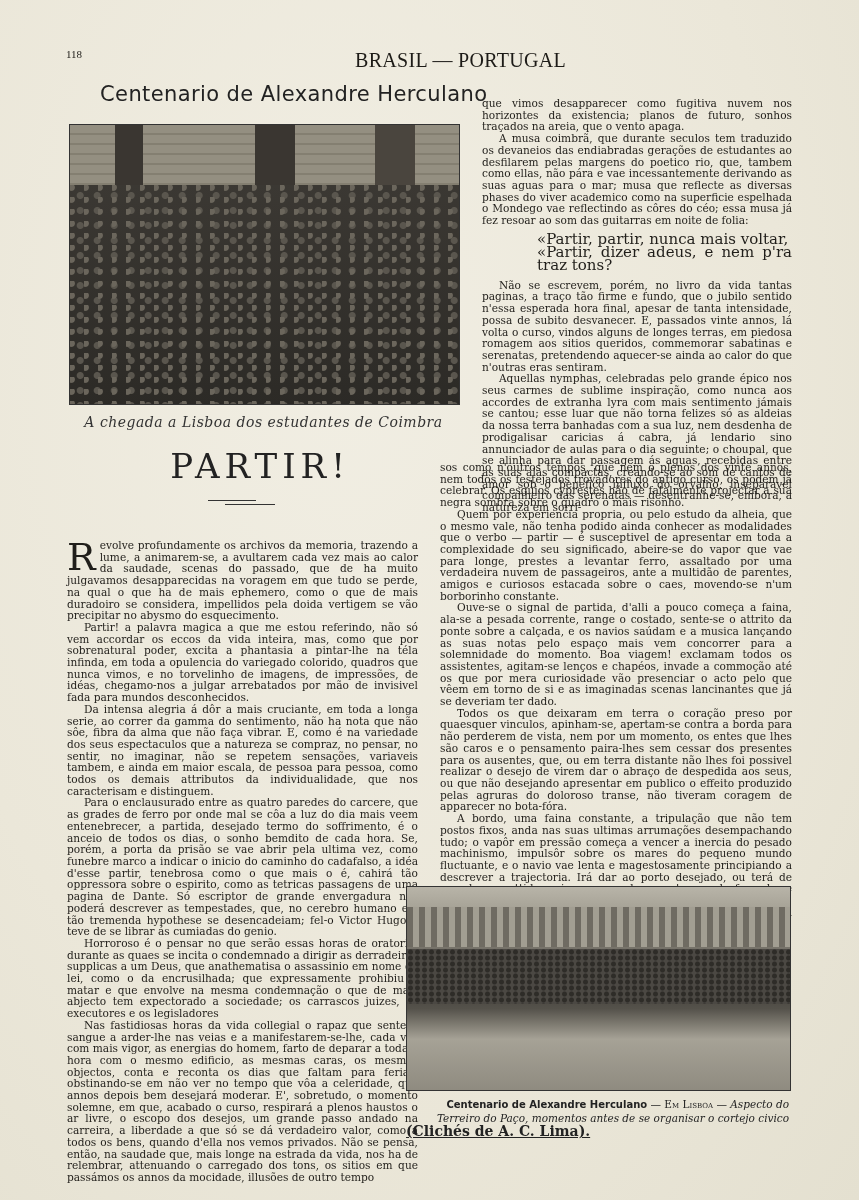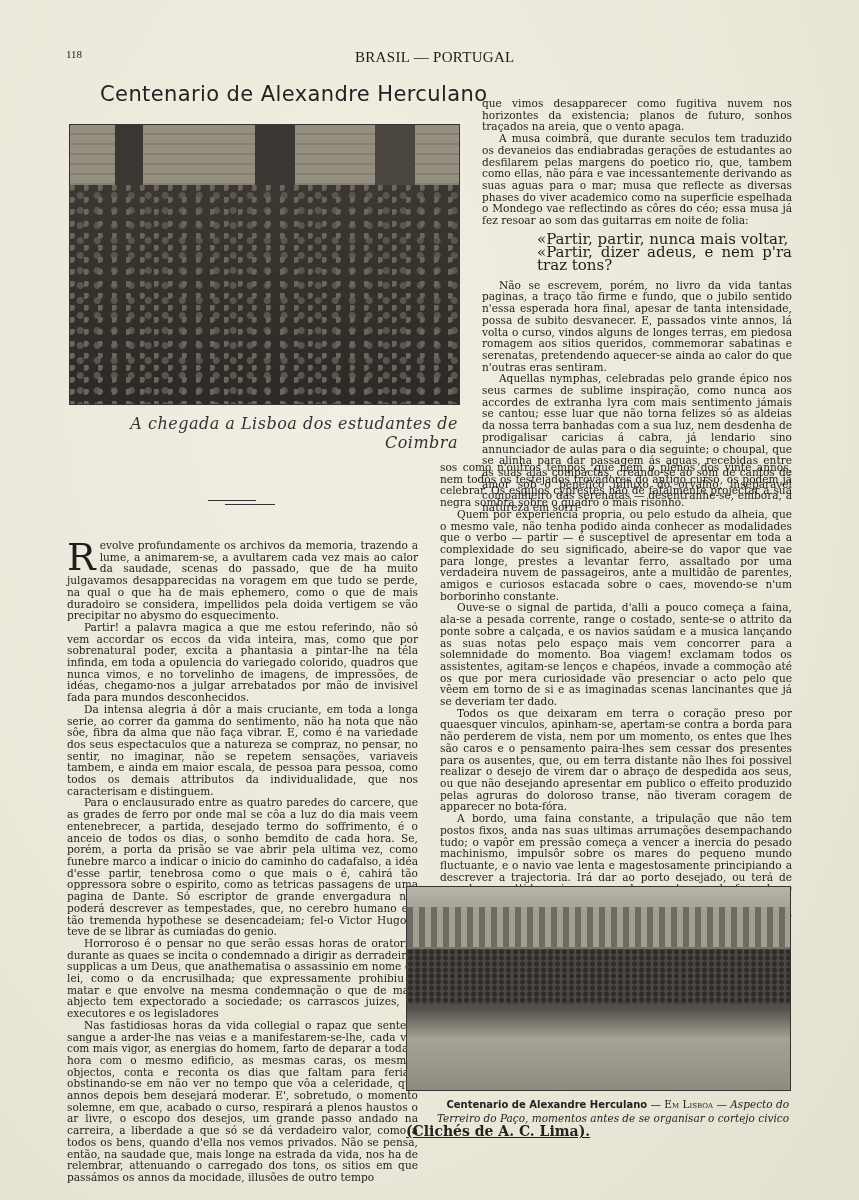--- a/index.html
+++ b/index.html
@@ -1,43 +1,43 @@
 <!DOCTYPE html>
 <html><head>
 <meta charset="utf-8">
 <style>
   html,body{margin:0;padding:0;}
   body{width:859px;height:1200px;background:#ece9dc;position:relative;overflow:hidden;
        font-family:"DejaVu Serif",serif;color:#1d1b17;}
   .page{position:absolute;inset:0;background:
         radial-gradient(ellipse at 40% 30%, #f1eee3 0%, #ebe7d9 60%, #e4e0d0 100%);}
   .pagenum{position:absolute;left:66px;top:48px;font-family:"Liberation Serif",serif;font-size:11px;}
-  .running{position:absolute;left:355px;top:49px;font-family:"Liberation Serif",serif;font-size:15px;letter-spacing:0.3px;}
+  .running{position:absolute;left:355px;top:49px;font-family:"Liberation Serif",serif;font-size:20px;letter-spacing:0.3px;}
   .section-title{position:absolute;left:100px;top:82px;font-family:"DejaVu Sans",sans-serif;font-size:21px;
        letter-spacing:0.4px;color:#222;}
   .photo{position:absolute;border:1px solid #333;overflow:hidden;}
   .photo1{left:69px;top:124px;width:389px;height:279px;
      background:
        linear-gradient(180deg,#8b8678 0%,#6e695d 20%,#2e2b27 32%,#3a3733 55%,#2a2824 100%);}
   .photo1 .bldg{position:absolute;left:0;top:0;right:0;height:75px;
      background:repeating-linear-gradient(180deg,#948f81 0 8px,#847f71 8px 10px);}
   .photo1 .door{position:absolute;top:0;height:75px;background:#3a3631;}
   .photo1 .crowd{position:absolute;left:0;right:0;top:60px;bottom:0;
      background:
       radial-gradient(circle at 10% 20%,#6b665c 0 3px,transparent 4px) 0 0/14px 12px,
       radial-gradient(circle at 60% 70%,#5a564e 0 3px,transparent 4px) 0 0/17px 15px,
       linear-gradient(180deg,#3b3833 0%,#2c2a26 100%);}
   .photo2{left:406px;top:886px;width:383px;height:203px;
      background:linear-gradient(180deg,#b8b4a8 0%,#9a968a 18%,#77736a 30%,#3a3834 45%,#55524b 60%,#a6a296 75%,#8f8b80 100%);}
   .photo2 .facade{position:absolute;left:0;right:0;top:20px;height:40px;
      background:repeating-linear-gradient(90deg,#6f6b62 0 6px,#a29e92 6px 12px);}
   .photo2 .crowd{position:absolute;left:0;right:0;top:62px;height:55px;
      background:radial-gradient(circle,#2e2c28 0 2px,transparent 3px) 0 0/7px 6px, #4b4843;}
-  .caption1{position:absolute;left:69px;top:414px;width:389px;text-align:right;font-style:italic;
-     font-size:16px;letter-spacing:0.5px;color:#333;}
+  .caption1{position:absolute;left:69px;top:414px;width:389px;text-align:center;font-style:italic;
+     font-size:14px;letter-spacing:0.5px;color:#333;}
   .partir{position:absolute;left:60px;top:446px;width:400px;text-align:center;font-family:"DejaVu Serif",serif;
      font-size:34px;letter-spacing:5px;color:#222;font-weight:normal;}
   .rule1{position:absolute;left:208px;top:500px;width:48px;border-top:1px solid #333;}
   .rule2{position:absolute;left:225px;top:504px;width:50px;border-top:1px solid #333;}
   .col{position:absolute;font-size:10.6px;line-height:11.7px;text-align:justify;color:#201e1a;}
   .col p{margin:0;text-indent:1.6em;}
   .col p.noind{text-indent:0;margin-top:12px;}
   .colL{left:67px;top:528px;width:351px;}
   .colR1{left:482px;top:86px;width:310px;}
   .colR2{left:440px;top:450px;width:352px;}
@@ -62,20 +62,21 @@
 
   <div class="photo photo1">
     <div class="bldg"></div>
     <div class="door" style="left:45px;width:28px;"></div>
     <div class="door" style="left:185px;width:40px;"></div>
     <div class="door" style="left:305px;width:40px;background:#4a453e;"></div>
     <div class="crowd"></div>
   </div>
   <div class="caption1">A chegada a Lisboa dos estudantes de Coimbra</div>
 
+  <div class="partir">PARTIR!</div>
   <div class="rule1"></div>
   <div class="rule2"></div>
 
   <div class="col colL">
     <p class="noind"><span class="dropcap">R</span><span>evolve profundamente os archivos da memoria, trazendo a lume, a animarem-se, a avultarem cada vez mais ao calor da saudade, scenas do passado, que de ha muito julgavamos desapparecidas na voragem em que tudo se perde, na qual o que ha de mais ephemero, como o que de mais duradoiro se considera, impellidos pela doida vertigem se vão precipitar no abysmo do esquecimento.</span></p>
     <p>Partir! a palavra magica a que me estou referindo, não só vem accordar os eccos da vida inteira, mas, como que por sobrenatural poder, excita a phantasia a pintar-lhe na téla infinda, em toda a opulencia do variegado colorido, quadros que nunca vimos, e no torvelinho de imagens, de impressões, de idéas, chegamo-nos a julgar arrebatados por mão de invisivel fada para mundos desconhecidos.</p>
     <p>Da intensa alegria á dôr a mais cruciante, em toda a longa serie, ao correr da gamma do sentimento, não ha nota que não sôe, fibra da alma que não faça vibrar. E, como é na variedade dos seus espectaculos que a natureza se compraz, no pensar, no sentir, no imaginar, não se repetem sensações, variaveis tambem, e ainda em maior escala, de pessoa para pessoa, como todos os demais attributos da individualidade, que nos caracterisam e distinguem.</p>
     <p>Para o enclausurado entre as quatro paredes do carcere, que as grades de ferro por onde mal se côa a luz do dia mais veem entenebrecer, a partida, desejado termo do soffrimento, é o anceio de todos os dias, o sonho bemdito de cada hora. Se, porém, a porta da prisão se vae abrir pela ultima vez, como funebre marco a indicar o inicio do caminho do cadafalso, a idéa d'esse partir, tenebrosa como o que mais o é, cahirá tão oppressora sobre o espirito, como as tetricas passagens de uma pagina de Dante. Só escriptor de grande envergadura nos poderá descrever as tempestades, que, no cerebro humano em tão tremenda hypothese se desencadeiam; fel-o Victor Hugo e teve de se librar ás cumiadas do genio.</p>
     <p>Horroroso é o pensar no que serão essas horas de oratorio, durante as quaes se incita o condemnado a dirigir as derradeiras supplicas a um Deus, que anathematisa o assassinio em nome da lei, como o da encrusilhada; que expressamente prohibiu o matar e que envolve na mesma condemnação o que de mais abjecto tem expectorado a sociedade; os carrascos juizes, os executores e os legisladores</p>
     <p>Nas fastidiosas horas da vida collegial o rapaz que sente o sangue a arder-lhe nas veias e a manifestarem-se-lhe, cada vez com mais vigor, as energias do homem, farto de deparar a toda a hora com o mesmo edificio, as mesmas caras, os mesmos objectos, conta e reconta os dias que faltam para ferias, obstinando-se em não ver no tempo que vôa a celeridade, que annos depois bem desejará moderar. E', sobretudo, o momento solemne, em que, acabado o curso, respirará a plenos haustos o ar livre, o escopo dos desejos, um grande passo andado na carreira, a liberdade a que só se dá verdadeiro valor, como a todos os bens, quando d'ella nos vemos privados. Não se pensa, então, na saudade que, mais longe na estrada da vida, nos ha de relembrar, attenuando o carregado dos tons, os sitios em que passámos os annos da mocidade, illusões de outro tempo</p>

